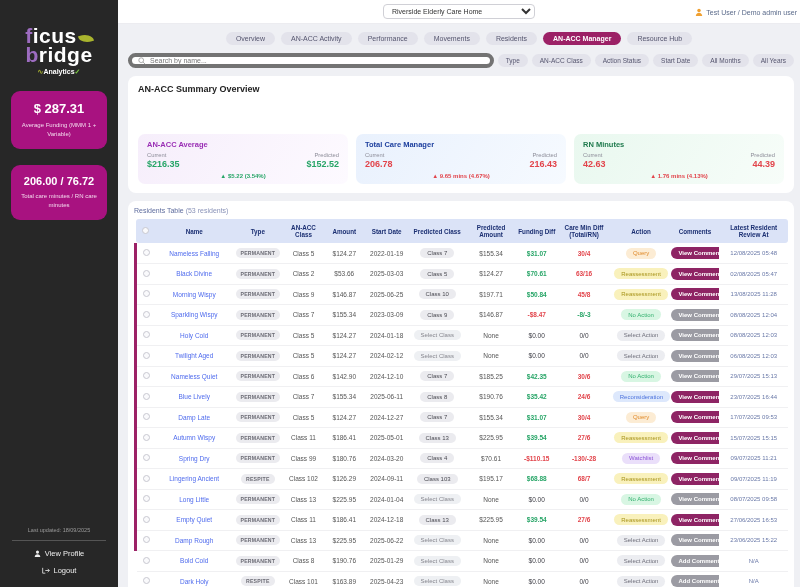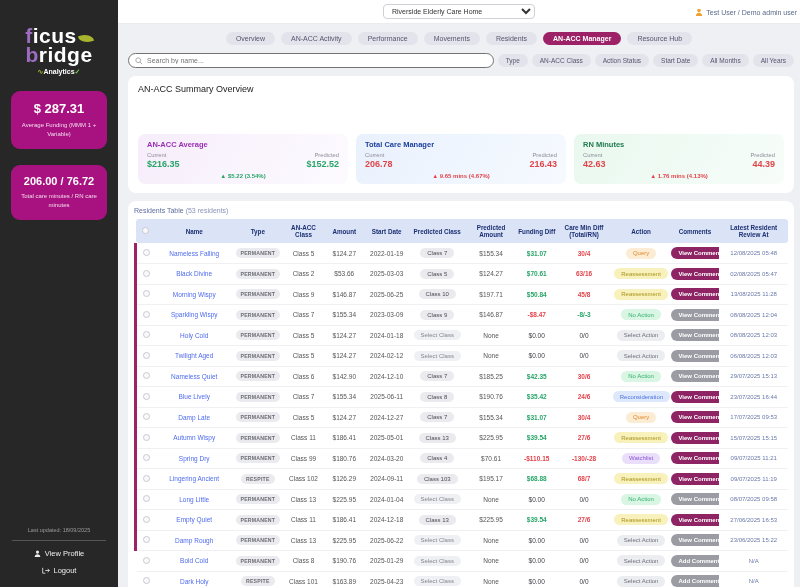--- a/index.html
+++ b/index.html
@@ -29,28 +29,28 @@
   .main { flex:1; display:flex; flex-direction:column; min-width:0; }
   .topbar { background:#fff; height:24px; display:flex; align-items:center; justify-content:center; position:relative; border-bottom:1px solid #ececf0; }
   .facility-select { font-size:7px; width:152px; padding:2px 4px; border:1px solid #d0d0d6; border-radius:4px; color:#333; background:#fff; font-family:"Liberation Sans", sans-serif; }
   .user-chip { position:absolute; right:3px; top:0; height:24px; display:flex; align-items:center; gap:3px; font-size:7px; color:#5a6a8a; white-space:nowrap; }
 
   .navrow { display:flex; justify-content:center; gap:6px; margin-top:8px; }
   .pill { display:inline-block; background:#e3e3eb; color:#55556e; font-size:7px; padding:3px 10px; border-radius:9px; cursor:pointer; white-space:nowrap; }
   .pill.active { background:#9c2166; color:#fff; font-weight:bold; }
 
   .searchrow { display:flex; align-items:center; margin:8px 6px 0 10px; gap:4px; }
-  .searchbox { width:416px; height:15px; background:#fff; border:1px solid #737373; border-radius:8px; display:flex; align-items:center; padding:0 6px; gap:4px; }
+  .searchbox { width:416px; height:15px; background:#fff; border:4px solid #737373; border-radius:8px; display:flex; align-items:center; padding:0 6px; gap:4px; }
   .searchbox input { border:none; outline:none; flex:1; font-size:7px; color:#555; font-family:"Liberation Sans", sans-serif; background:transparent; }
   .filters { margin-left:auto; display:flex; gap:4px; }
   .filters .pill { font-size:6.5px; padding:3px 8px; }
 
   
   .summary-card { background:#fff; border-radius:8px; margin:8px 6px 0 10px; padding:8px 10px 9px; }
-  .summary-title { font-size:9px; font-weight:normal; color:#222; margin-bottom:6px; }
+  .summary-title { font-size:9px; font-weight:bold; color:#222; margin-bottom:6px; }
   .mini-row { display:flex; gap:8px;margin-top:40px; }
   .mini { flex:1; border-radius:7px; padding:6px 9px 5px; }
   .card-purple { background:linear-gradient(120deg,#f6eefb,#fdfaff); }
   .card-blue   { background:linear-gradient(120deg,#e9f1fd,#f6faff); }
   .card-green  { background:linear-gradient(120deg,#e9f8ef,#f7fdf9); }
   .card-purple .mini-title { color:#9a2fb5; }
   .card-blue .mini-title   { color:#1d3f9e; }
   .card-green .mini-title  { color:#1f7a4d; }
   .mini-title { font-size:7.5px; font-weight:bold; margin-bottom:3px; }
   .mini-labels { display:flex; justify-content:space-between; font-size:5.8px; color:#8d8d99; }

